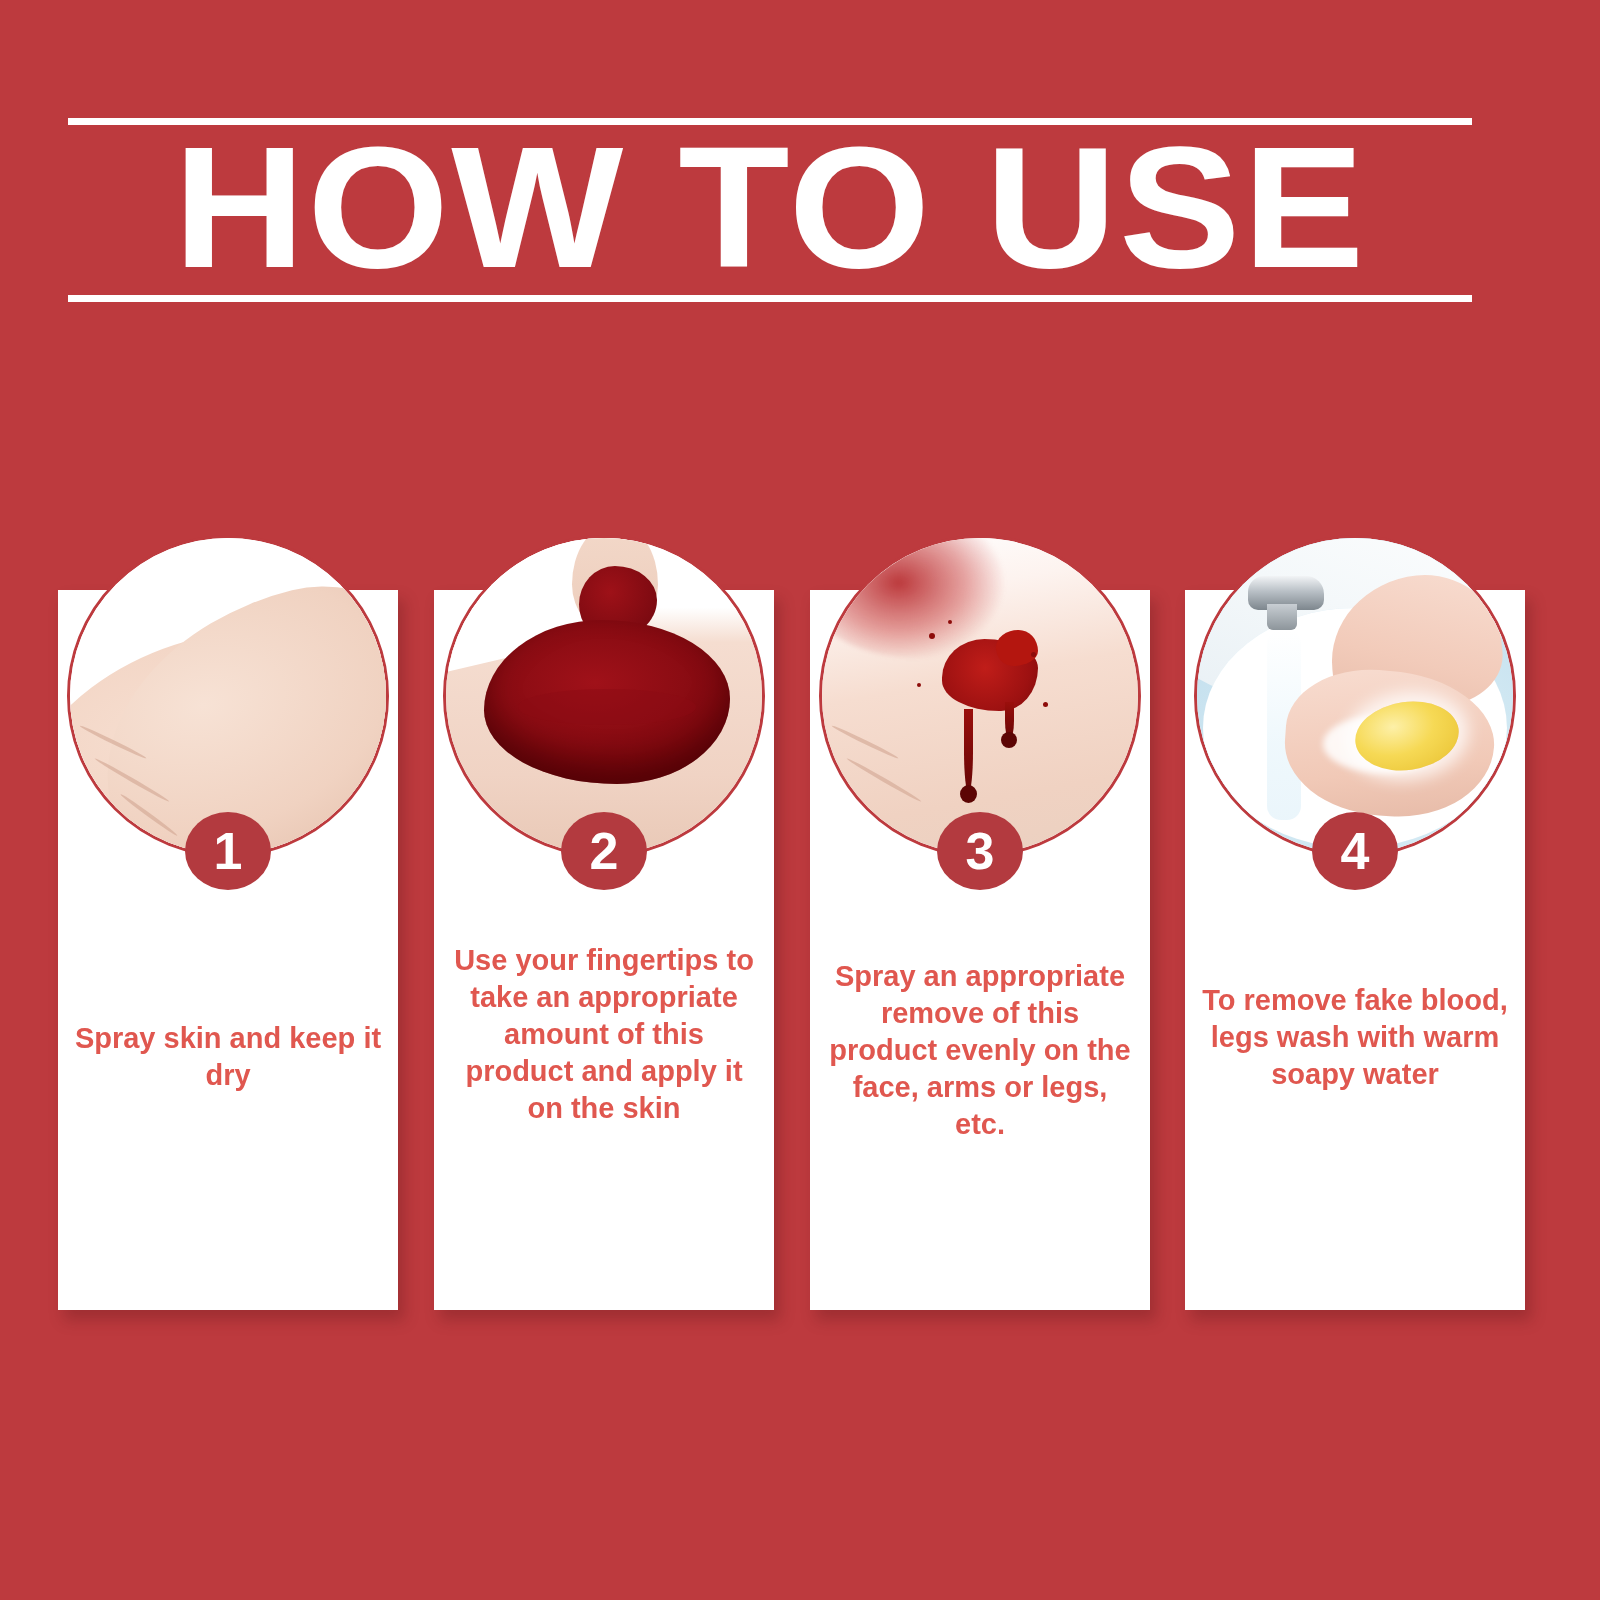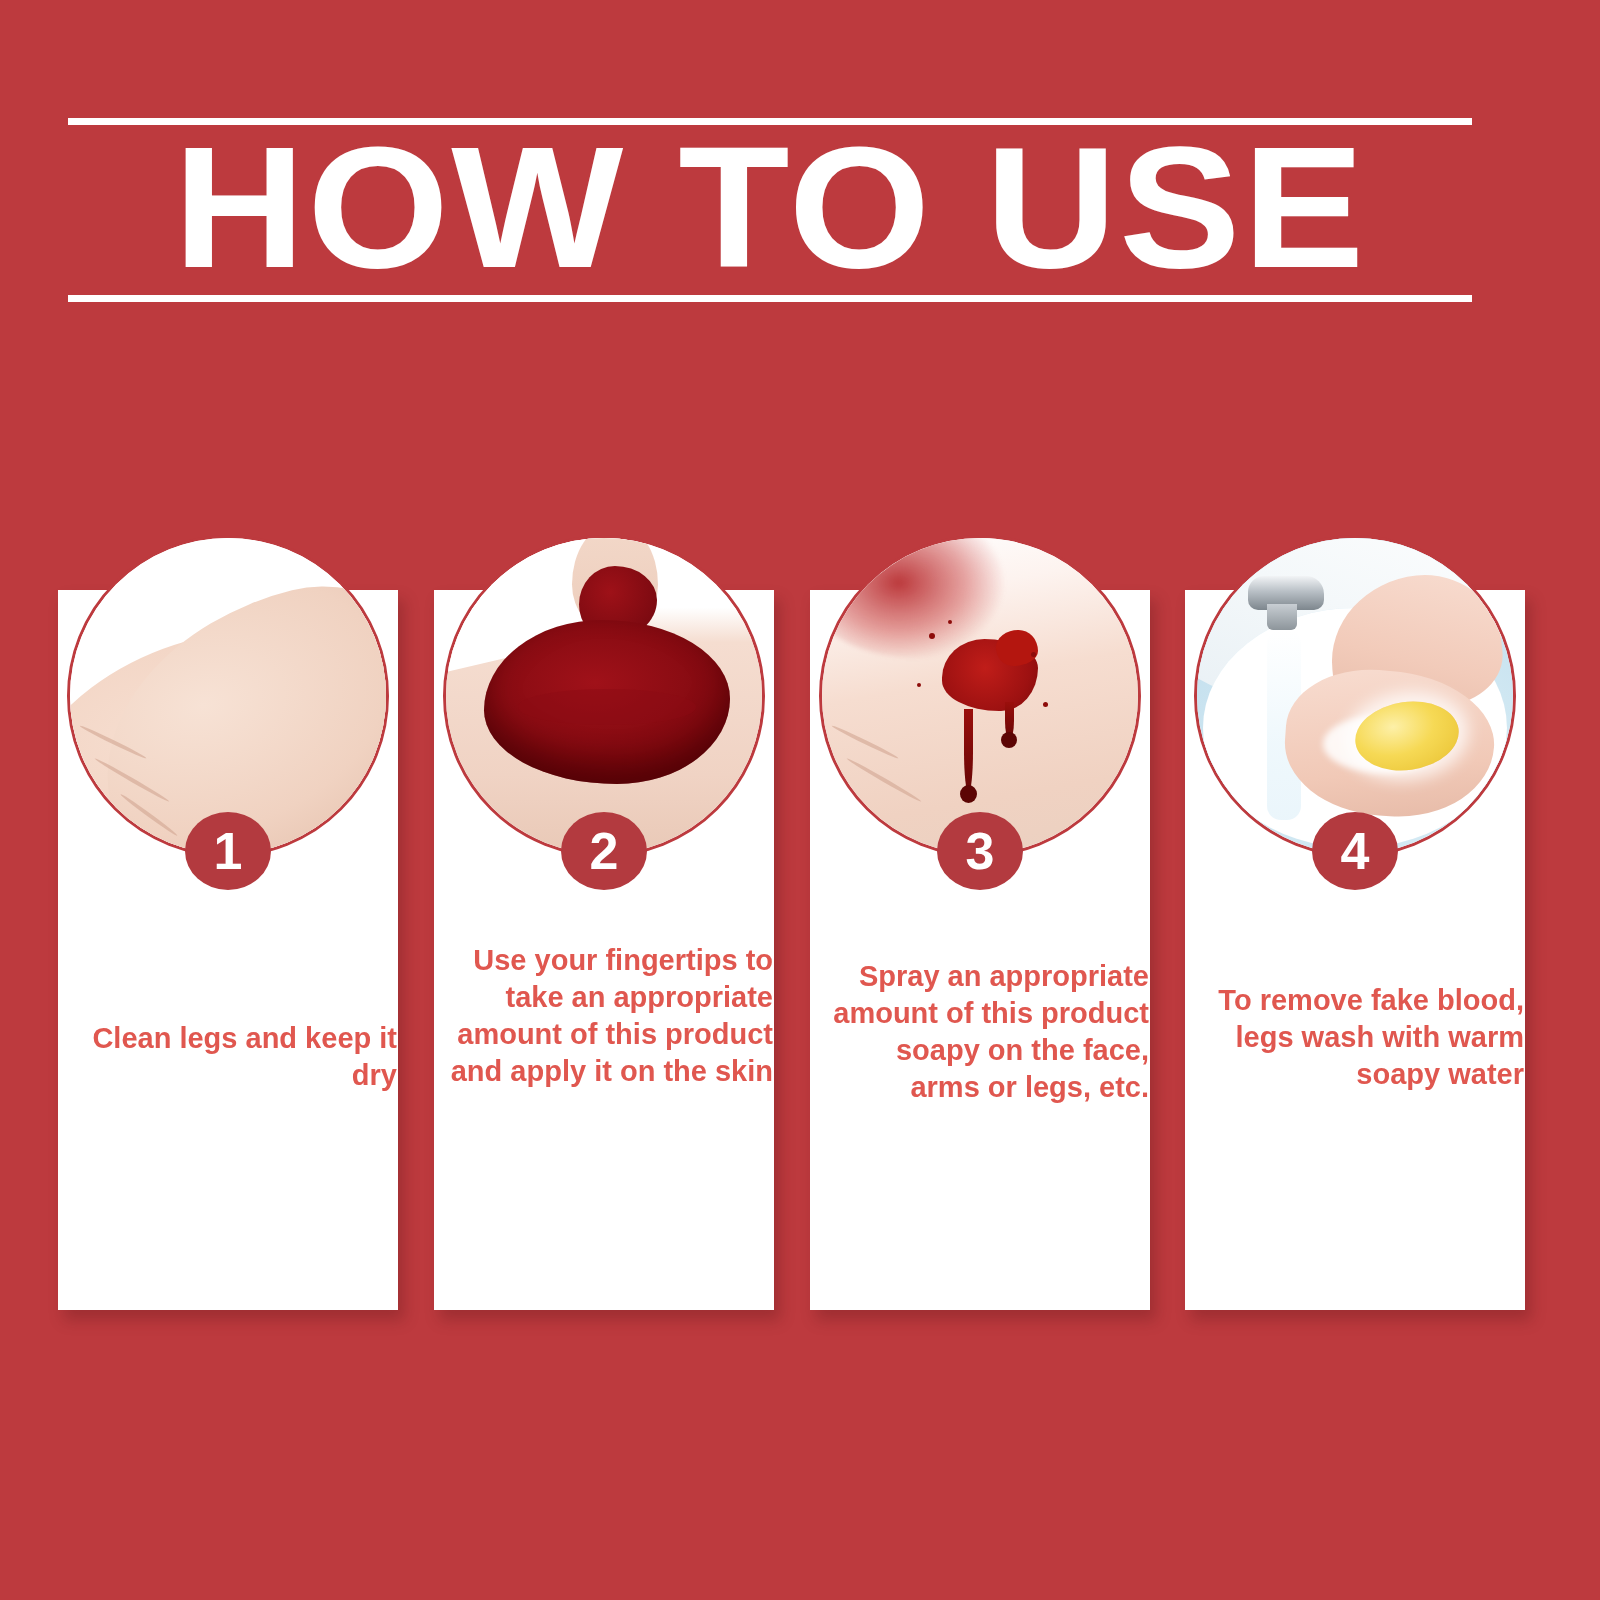--- a/index.html
+++ b/index.html
@@ -388,26 +388,26 @@
     font-size: 52px;
     font-weight: bold;
     line-height: 1;
     font-family: "Liberation Sans", sans-serif;
   }
 
   
   .caption {
     position: absolute;
     left: 14px;
-    right: 1px;
+    right: 14px;
     color: #e0574f;
     font-size: 29px;
     font-weight: bold;
     line-height: 1.28;
-    text-align: right;
+    text-align: center;
     font-family: "Liberation Sans", sans-serif;
   }
   .step-1 .caption { top: 430px; }
   .step-2 .caption { top: 352px; }
   .step-3 .caption { top: 368px; }
   .step-4 .caption { top: 392px; }
 </style>
 </head>
 <body>
 
@@ -425,21 +425,21 @@
       <div class="photo-inner">
         <div class="art-skin-bg"></div>
         <div class="hand-shape"></div>
         <div class="hand-shape h2"></div>
         <div class="finger-line fl1"></div>
         <div class="finger-line fl2"></div>
         <div class="finger-line fl3"></div>
       </div>
     </div>
     <div class="badge">1</div>
-    <div class="caption">Clean legs and keep it dry</div>
+    <div class="caption">Spray skin and keep it dry</div>
   </div>
 
   <div class="step step-2">
     <div class="card"></div>
     <div class="photo">
       <div class="photo-inner">
         <div class="art2-bg"></div>
         <div class="art2-white-wedge"></div>
         <div class="fingertip"></div>
         <div class="fingertip-blood"></div>
@@ -463,21 +463,21 @@
         <div class="speck" style="left:34%;top:30%;width:6px;height:6px;"></div>
         <div class="speck" style="left:66%;top:36%;width:5px;height:5px;"></div>
         <div class="speck" style="left:30%;top:46%;width:4px;height:4px;"></div>
         <div class="speck" style="left:70%;top:52%;width:5px;height:5px;"></div>
         <div class="speck" style="left:40%;top:26%;width:4px;height:4px;"></div>
         <div class="finger-line fl1"></div>
         <div class="finger-line fl2"></div>
       </div>
     </div>
     <div class="badge">3</div>
-    <div class="caption">Spray an appropriate amount of this product soapy on the face, arms or legs, etc.</div>
+    <div class="caption">Spray an appropriate remove of this product evenly on the face, arms or legs, etc.</div>
   </div>
 
   <div class="step step-4">
     <div class="card"></div>
     <div class="photo">
       <div class="photo-inner">
         <div class="art4-bg"></div>
         <div class="sink-rim"></div>
         <div class="water-basin">
           <div class="bubbles"></div>

